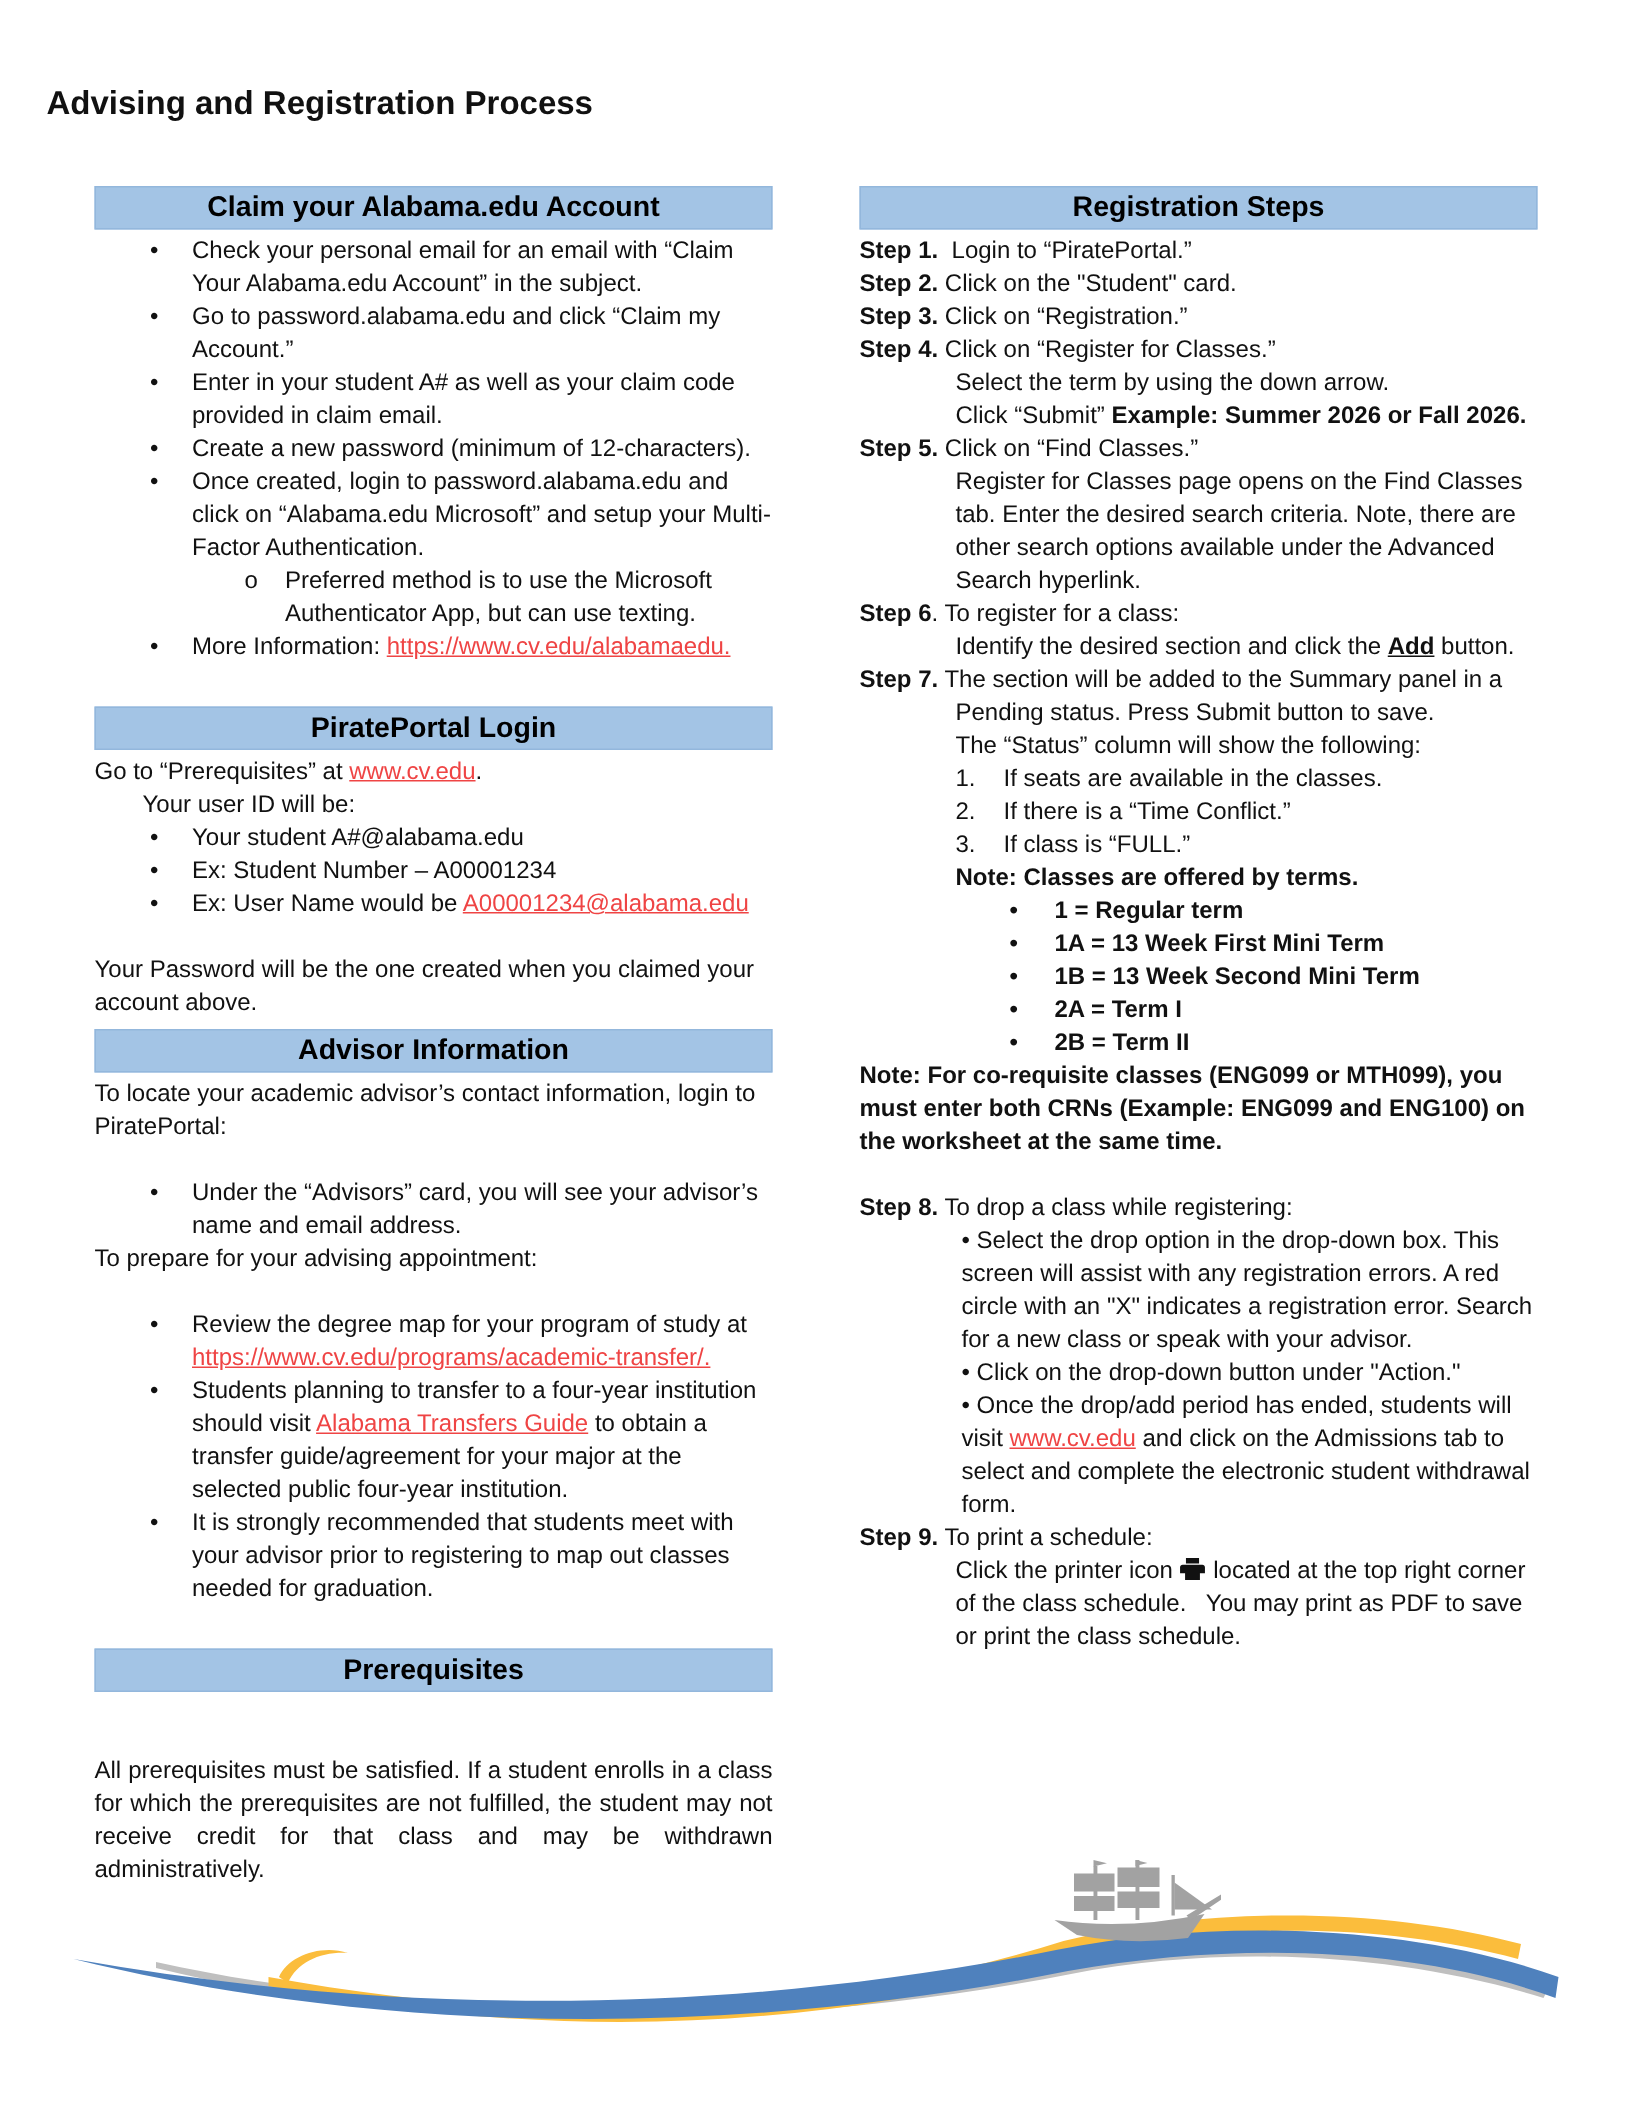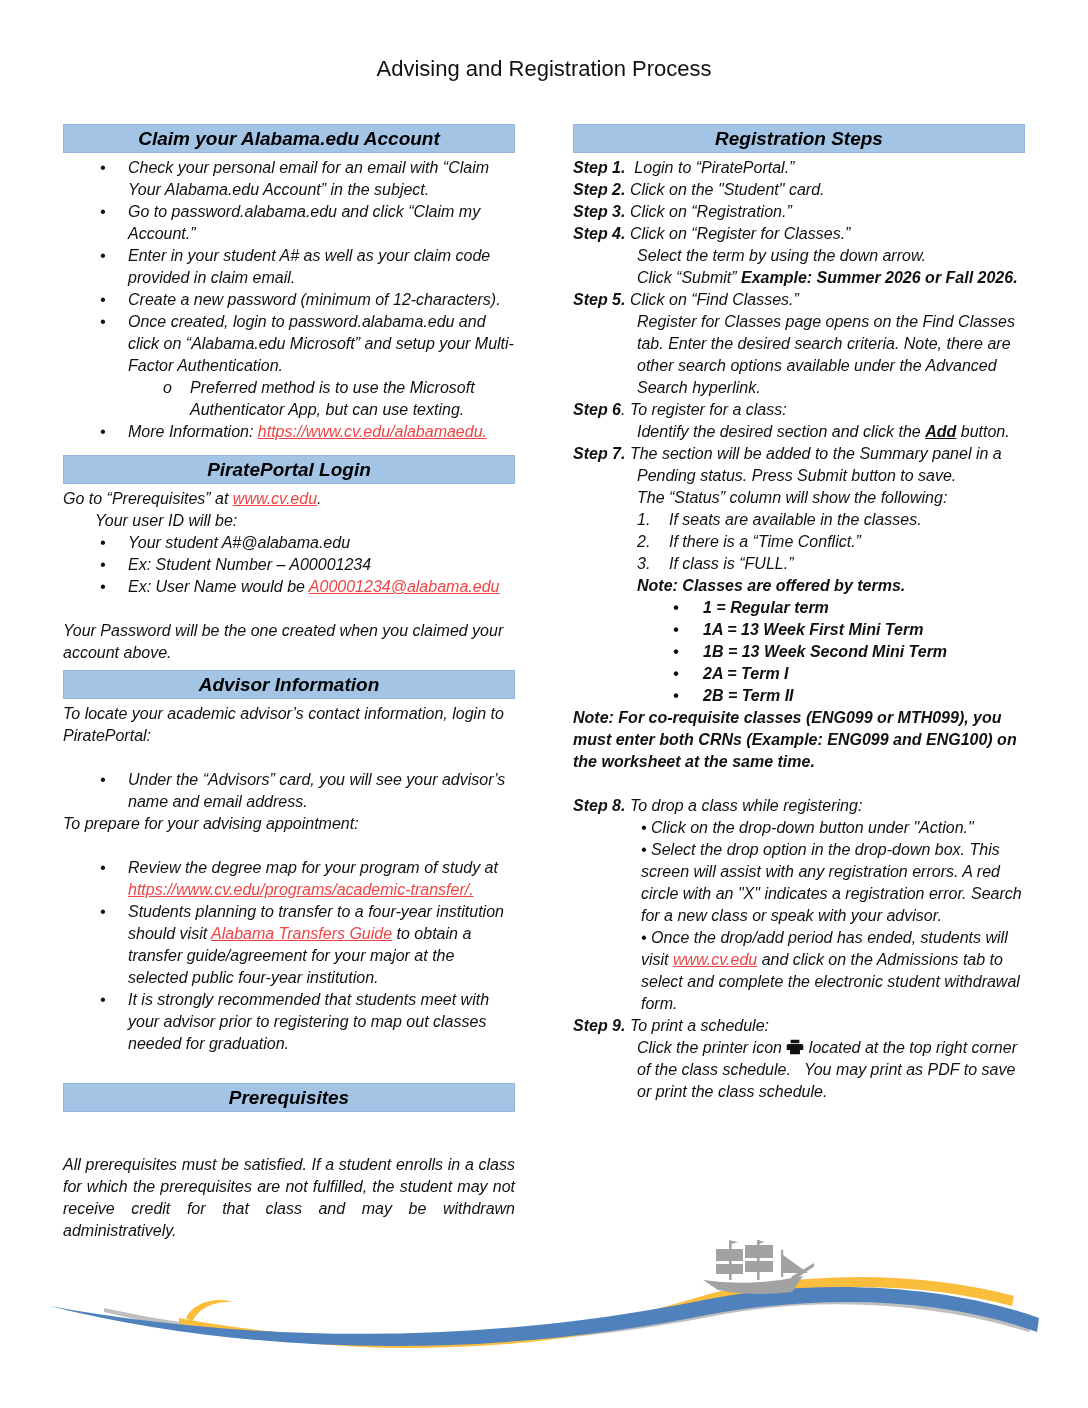--- a/index.html
+++ b/index.html
@@ -2,29 +2,29 @@
 <html><head>
 <meta charset="utf-8">
 <style>
   html,body{margin:0;padding:0;}
   body{
     width:1088px;height:1408px;position:relative;overflow:hidden;
     background:#ffffff;color:#111;
     font-family:"Liberation Sans",sans-serif;
     font-size:16px;line-height:22px;
   }
-  .title{font-size:22px;line-height:26px;font-weight:normal;text-align:center;margin:56px 0 42px;}
+  .title{font-size:22px;line-height:26px;font-weight:bold;margin:56px 0 42px;padding-left:31px;}
   .cols{display:flex;margin:0 61px 0 63px;gap:58px;align-items:flex-start;}
-  .col{width:452px;flex:0 0 452px;font-style:italic;}
+  .col{width:452px;flex:0 0 452px;}
   .bar{
     background:#a3c4e5;border:1px solid #93b7dc;box-sizing:border-box;
     font-weight:bold;font-size:19px;line-height:27px;text-align:center;color:#000;
     margin-bottom:4px;
   }
-  .mt12{margin-top:12px;} .mt6{margin-top:6px;} .mt28{margin-top:28px;} .gap{margin-top:22px;}
+  .mt12{margin-top:28px;} .mt6{margin-top:6px;} .mt28{margin-top:28px;} .gap{margin-top:22px;}
   .li{position:relative;padding-left:65px;}
   .li>.mk{position:absolute;left:37px;top:0;}
   .li2{position:relative;padding-left:127px;}
   .li2>.mk{position:absolute;left:100px;top:0;}
   .ind{margin-left:32px;}
   .lnk{color:#ef4444;text-decoration:underline;cursor:pointer;}
   .just{text-align:justify;margin-top:42px;}
   .step{padding-left:64px;text-indent:-64px;}
   .lb{font-weight:bold;}
   .sub{margin-left:64px;}
@@ -200,22 +200,22 @@
       <div class="term">
         <span class="mk">•</span>
         <span>2B = Term II</span>
       </div>
 
       <div class="bold">Note: For co-requisite classes (ENG099 or MTH099), you must enter both CRNs (Example: ENG099 and ENG100) on the worksheet at the same time.</div>
 
       <div class="step gap">
         <span class="lb">Step 8.</span><span> To drop a class while registering:</span>
       </div>
+      <div class="s8b">• Select the drop option in the drop-down box. This screen will assist with any registration errors. A red circle with an "X" indicates a registration error. Search for a new class or speak with your advisor.</div>
       <div class="s8b">• Click on the drop-down button under "Action."</div>
-      <div class="s8b">• Select the drop option in the drop-down box. This screen will assist with any registration errors. A red circle with an "X" indicates a registration error. Search for a new class or speak with your advisor.</div>
       <div class="s8b">
         <span>• Once the drop/add period has ended, students will visit </span><a class="lnk">www.cv.edu</a><span> and click on the Admissions tab to select and complete the electronic student withdrawal form.</span>
       </div>
       <div class="step">
         <span class="lb">Step 9.</span><span> To print a schedule:</span>
       </div>
       <div class="sub">
         <span>Click the printer icon </span><svg class="printer" viewBox="0 0 24 22">
             <path fill="#111" d="M6 1h12v5H6z M3 7h18c1.4 0 2.4 1 2.4 2.3V15h-4.6v6H5.2v-6H.6V9.3C.6 8 1.6 7 3 7z M7.2 14.5h9.6v4.5H7.2z"></path>
           </svg><span> located at the top right corner of the class schedule. &nbsp; You may print as PDF to save or print the class schedule.</span>

